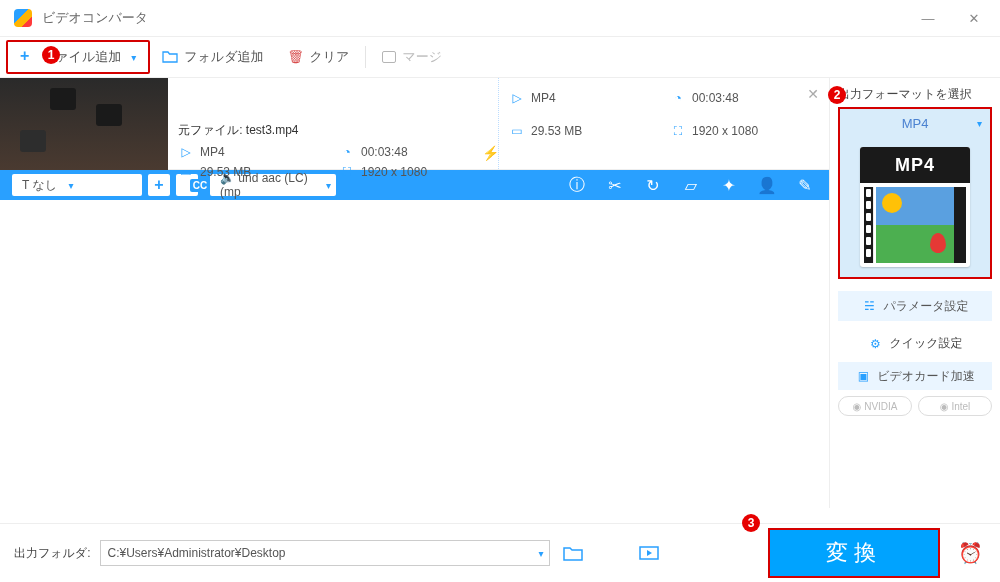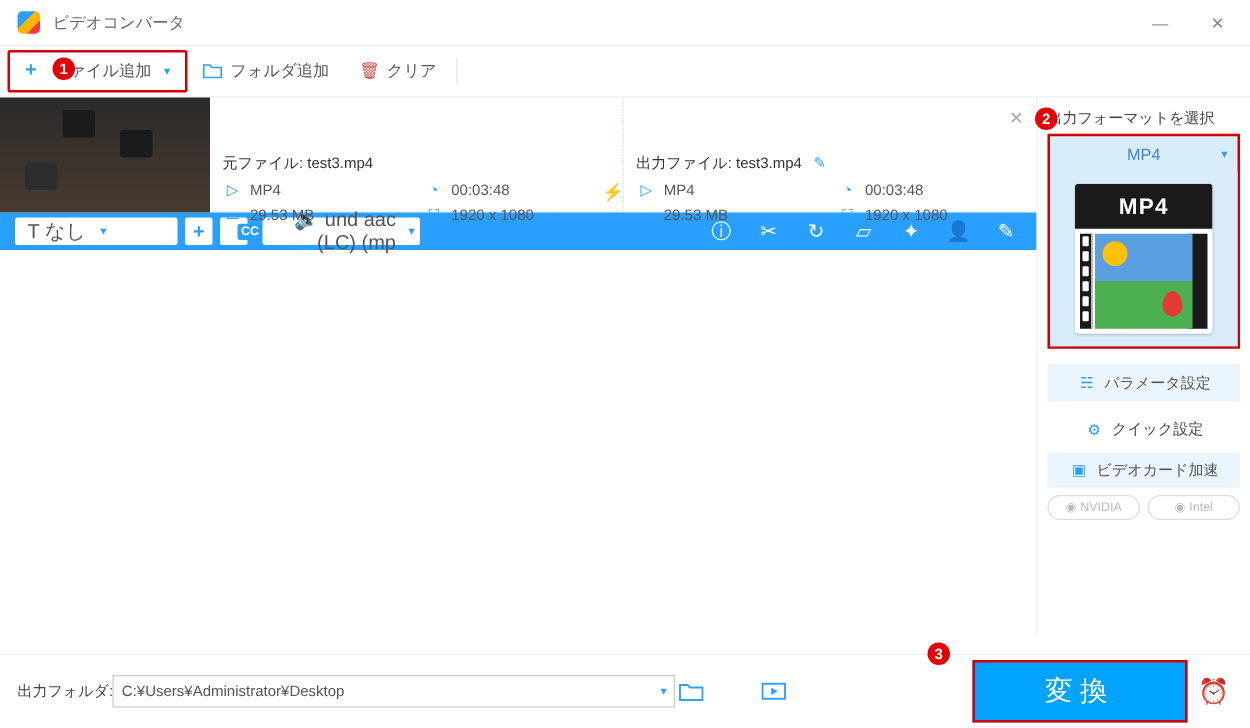--- a/index.html
+++ b/index.html
@@ -38,21 +38,21 @@
   .info{flex:1; padding:6px 10px; display:grid; grid-template-columns:1fr 1fr; grid-template-rows:auto auto auto; gap:6px 12px; position:relative;}
   .info .title{grid-column:1/-1; font-size:12px;margin-top:38px;}
   .info .cell{display:flex;align-items:center;gap:6px;font-size:12px;color:#555;}
   .ico-small{color:#29a0ff;width:16px;display:inline-block;text-align:center;}
   .close-x{position:absolute;right:10px;top:8px;color:#aaa;font-size:14px;cursor:pointer;}
   .bolt{position:absolute;left:50%;bottom:8px;transform:translateX(-50%);color:#ff8a00;font-size:14px;}
 
   
   .strip{height:30px;background:#29a0ff;display:flex;align-items:center;}
   .strip .selwrap{display:flex;align-items:center;background:#fff;height:22px;margin-left:12px;border-radius:2px;}
-  .strip .seltext{font-size:16px;color:#555;padding:0 10px;text-align:right;}
+  .strip .seltext{font-size:12px;color:#555;padding:0 10px;}
   .strip .sela{width:12px;text-align:center;color:#29a0ff;font-size:10px;padding-right:4px;}
   .strip .sq{width:22px;height:22px;background:#fff;margin-left:6px;display:flex;align-items:center;justify-content:center;color:#29a0ff;border-radius:2px;font-size:14px;}
   .strip .cc{font-size:10px;font-weight:bold;background:#29a0ff;color:#fff;padding:1px 3px;border-radius:2px;margin-left:26px;}
   .strip .actions{display:flex;margin-left:auto;gap:2px;padding-right:6px;}
   .strip .act{width:36px;height:30px;display:flex;align-items:center;justify-content:center;color:#fff;font-size:16px;}
 
   
   .r-h{font-size:12px;color:#444;margin:2px 0 4px;}
   .fmtbox{border:2px solid #d40000;padding:0;background:#d8ecfa;}
   .fmtbox .fmttitle{height:28px;display:flex;align-items:center;justify-content:center;font-size:13px;color:#4b82d1;position:relative;}
@@ -77,21 +77,21 @@
   .res-top,.res-bot{position:absolute;left:0;right:0;display:flex;justify-content:space-between;font-size:10px;color:#888;}
   .res-top{top:0}
   .res-bot{bottom:0}
   .res-track{position:absolute;left:0;right:0;top:22px;height:2px;background:#29a0ff;}
   .res-track::before{content:"";position:absolute;left:-4px;top:-3px;width:8px;height:8px;border-radius:50%;background:#29a0ff;}
   .hw{margin-top:10px;height:28px;background:#eaf5ff;display:flex;align-items:center;justify-content:center;gap:6px;font-size:12px;color:#555;}
   .chips{display:flex;gap:6px;margin-top:6px;}
   .chip{flex:1;height:20px;border:1px solid #ddd;border-radius:10px;font-size:10px;color:#bbb;display:flex;align-items:center;justify-content:center;gap:3px;}
 
   
-  .footer{position:absolute;left:0;right:0;bottom:0;height:59px;display:flex;align-items:center;padding:0 14px;border-top:1px solid #eee;}
+  .footer{position:absolute;left:0;right:0;bottom:0;height:59px;display:flex;align-items:center;padding:0 14px;gap:10px;border-top:1px solid #eee;}
   .footer .lbl{font-size:12px;color:#444;}
   .pathbox{flex:1;max-width:450px;height:26px;border:1px solid #ccc;display:flex;align-items:center;padding:0 6px;font-size:12px;color:#555;}
   .pathbox .chev{margin-left:auto;}
   .f-icon{width:26px;height:26px;color:#29a0ff;display:flex;align-items:center;justify-content:center;font-size:18px;}
   .convert{width:172px;height:50px;background:#00a3ff;color:#fff;display:flex;align-items:center;justify-content:center;font-size:22px;letter-spacing:6px;border:2px solid #d40000;margin-left:auto;margin-right:6px;}
   .clock{width:30px;height:30px;color:#29a0ff;display:flex;align-items:center;justify-content:center;font-size:20px;}
 </style>
 </head>
 <body>
 
@@ -116,20 +116,24 @@
           <path d="M1 3 h5 l1.5 2 H15 v8 H1 Z" fill="none" stroke="#29a0ff" stroke-width="1.3"></path>
         </svg>
     </span>
     <span>フォルダ追加</span>
   </div>
   <div class="tb-item">
     <span class="ic ic-trash"></span>
     <span>クリア</span>
   </div>
   <span class="tb-sep"></span>
+  <div class="tb-item" style="color:#bbb">
+    <span class="ic-merge"></span>
+    <span>マージ</span>
+  </div>
 </div>
 
 <div class="badge" style="left:42px;top:46px">
     <span>1</span>
   </div>
 
 <div class="main">
   <div class="left">
 
     <div class="filerow">
@@ -153,24 +157,20 @@
         <div class="cell">
             <span class="ico-small">▭</span>
             <span>29.53 MB</span>
           </div>
         <div class="cell">
             <span class="ico-small">⛶</span>
             <span>1920 x 1080</span>
           </div>
       </div>
       <div class="info">
-        <div class="title">
-          <span>出力ファイル:</span> <span>test3.mp4</span>
-          <span style="color:#29a0ff;margin-left:6px">✎</span>
-        </div>
         <div class="cell">
             <span class="ico-small">▷</span>
             <span>MP4</span>
           </div>
         <div class="cell">
             <span class="ico-small">◔</span>
             <span>00:03:48</span>
           </div>
         <div class="cell">
             <span class="ico-small">▭</span>

